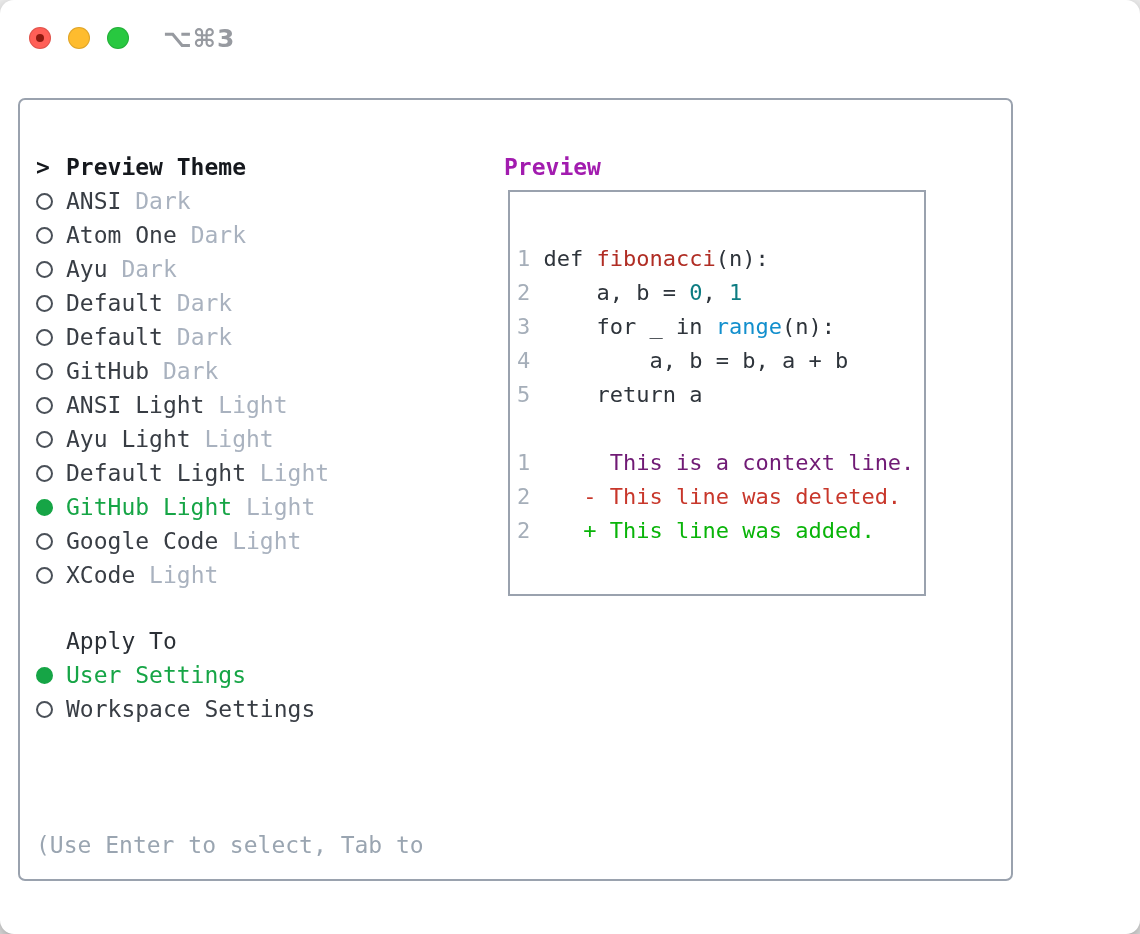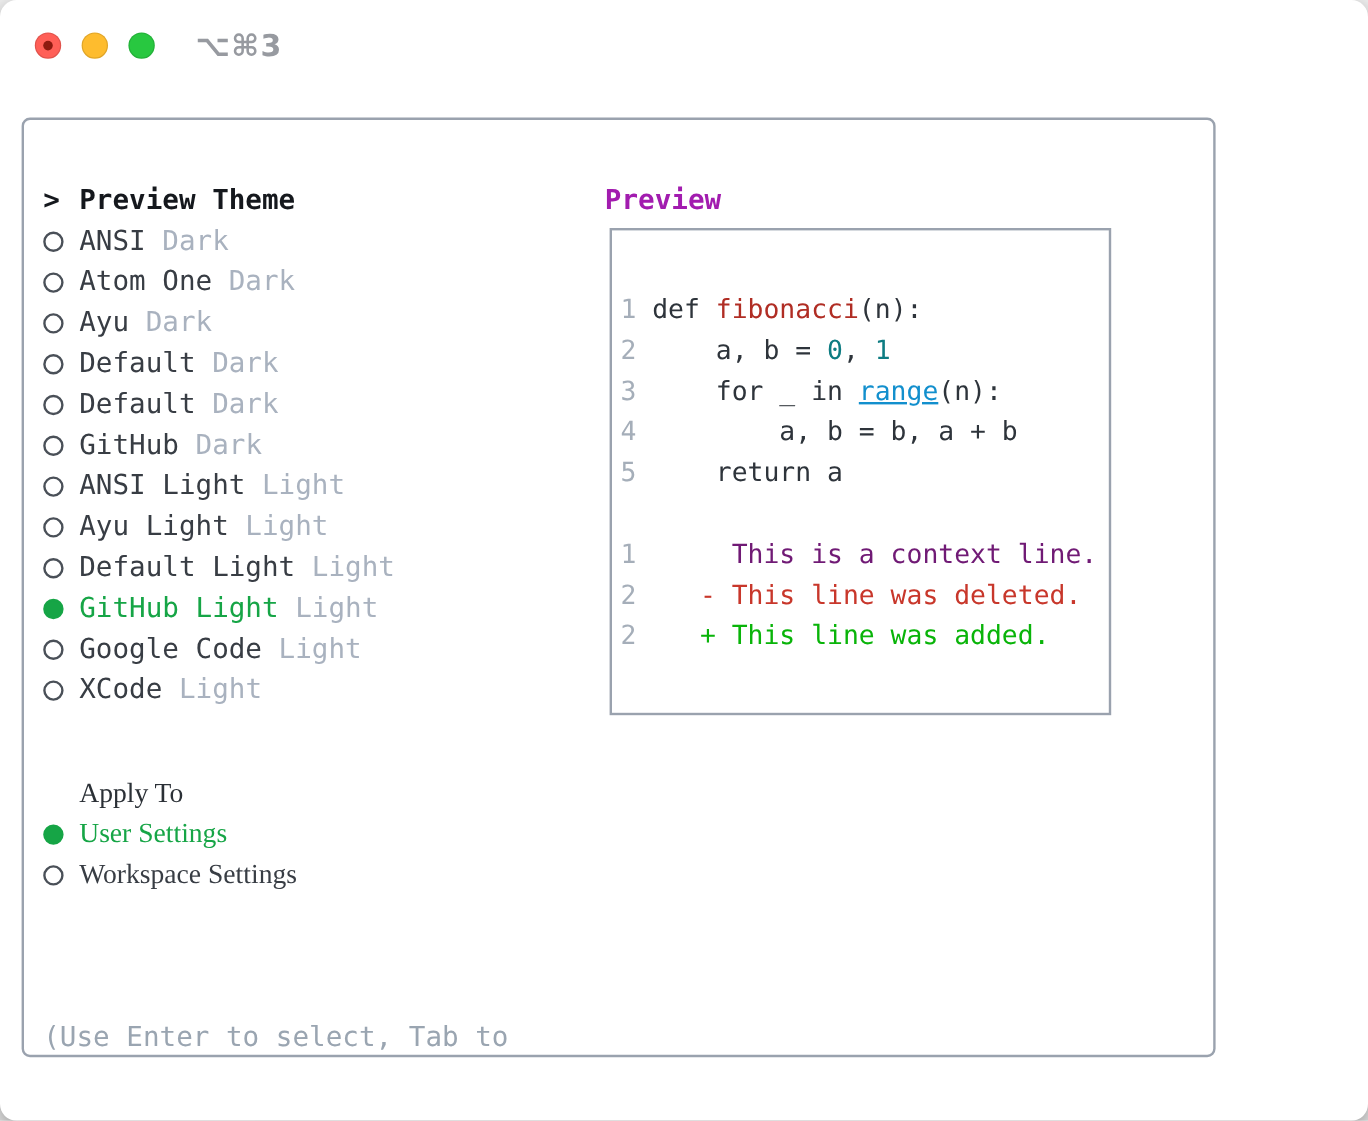--- a/index.html
+++ b/index.html
@@ -28,35 +28,35 @@
   .row{display:flex;align-items:center;height:34px;font-size:23px;white-space:pre;}
   .marker{width:26px;min-width:26px;display:flex;align-items:center;justify-content:flex-start;
     margin-right:4px;}
   .prompt{font-weight:bold;color:#15181d;font-size:23px;}
   .list-header{font-weight:bold;color:#15181d;}
   .radio{width:13px;height:13px;border:2px solid #4a5058;border-radius:50%;box-sizing:content-box;}
   .radio.on{background:#16a546;border-color:#16a546;}
   .item-label{color:#383d44;}
   .item-variant{color:#a9b2bf;}
   .row.selected .item-label{color:#16a546;}
-  .apply-block{margin-top:52px;font-family:Liberation Serif, serif;}
+  .apply-block{margin-top:32px;}
   .apply-header{color:#2b3036;}
   .hint{margin-top:34px;color:#9aa5b1;font-size:23px;line-height:34px;white-space:pre;}
   
   .preview-header{position:absolute;left:484px;top:50px;height:34px;display:flex;align-items:center;
     font-weight:bold;color:#a21caf;font-size:23px;}
   .preview-box{position:absolute;left:488px;top:90px;width:418px;height:406px;
     border:2px solid #9aa2ae;background:#ffffff;box-sizing:border-box;overflow:hidden;}
   .code{padding:50px 0 0 7px;font-size:22px;}
   .code-line{height:34px;line-height:34px;white-space:pre;}
   .tok-lineno{color:#a5aeb9;}
   .tok-plain{color:#2e343b;}
   .tok-function{color:#b02d24;}
   .tok-number{color:#0d7c82;}
-  .tok-builtin{color:#128fcd;text-decoration:underline;}
+  .tok-builtin{color:#128fcd;}
   .tok-context{color:#701a75;}
   .tok-deleted{color:#c8372b;text-align:center;}
   .tok-added{color:#09b409;}
 </style>
 </head>
 <body>
 
 <div class="window">
 
   <div class="titlebar">

